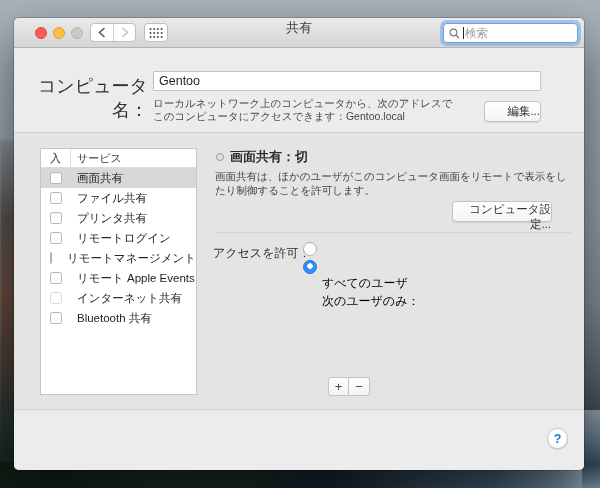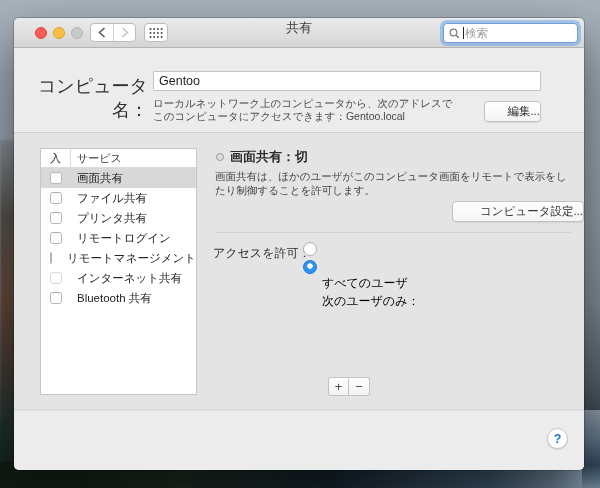--- a/index.html
+++ b/index.html
@@ -57,21 +57,21 @@
     font-size:18px; color:#2e2e2e; }
   .cn-field { position:absolute; left:139px; top:53px; width:388px; height:20px;
     background:#fff; border:1px solid #c3c3c3; border-radius:1px;
     font-size:12.5px; color:#1f1f1f; padding:0 5px; font-family:inherit; outline:none; }
   .cn-desc { position:absolute; left:139px; top:79px; width:300px;
     font-size:10.5px; line-height:13px; color:#484848; }
   .btn { background:linear-gradient(180deg,#ffffff,#f4f4f4); border:1px solid #c2c2c2;
     border-radius:4px; font-size:11.5px; color:#2e2e2e; font-family:inherit;
     box-shadow:0 1px 1px rgba(0,0,0,.08); text-align:right; }
   .btn-edit { position:absolute; left:470px; top:83px; width:57px; height:21px; }
-  .btn-settings { position:absolute; left:438px; top:183px; width:132px; height:21px; }
+  .btn-settings { position:absolute; left:438px; top:183px; width:100px; height:21px; }
 
   
   .svc-list { position:absolute; left:26px; top:130px; width:157px; height:247px;
     background:#fff; border:1px solid #c6c6c6; font-size:11.5px; color:#222; }
   .svc-head { display:flex; height:19px; align-items:center; border-bottom:1px solid #dcdcdc; color:#333; font-size:11px; }
   .svc-head .c1 { width:30px; text-align:center; border-right:1px solid #dcdcdc; height:100%; display:flex; align-items:center; justify-content:center; }
   .svc-head .c2 { padding-left:6px; }
   .svc-row { display:flex; height:20px; align-items:center; }
   .svc-row.selected { background:#d8d8d8; }
   .cb { width:12px; height:12px; margin-left:9px; background:#fff;
@@ -200,20 +200,24 @@
       </div>
       <div class="svc-row">
         <span class="cb"></span>
         <span class="svc-label">リモートログイン</span>
       </div>
       <div class="svc-row">
         <span class="cb"></span>
         <span class="svc-label">リモートマネージメント</span>
       </div>
       <div class="svc-row">
+        <span class="cb"></span>
+        <span class="svc-label">リモート Apple Events</span>
+      </div>
+      <div class="svc-row">
         <span class="cb dim"></span>
         <span class="svc-label">インターネット共有</span>
       </div>
       <div class="svc-row">
         <span class="cb"></span>
         <span class="svc-label">Bluetooth 共有</span>
       </div>
     </div>
 
     <div class="status-dot"></div>

